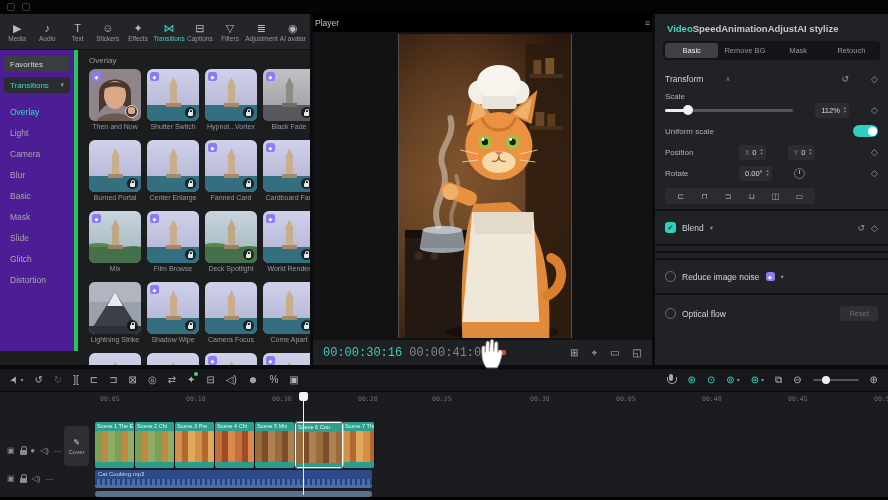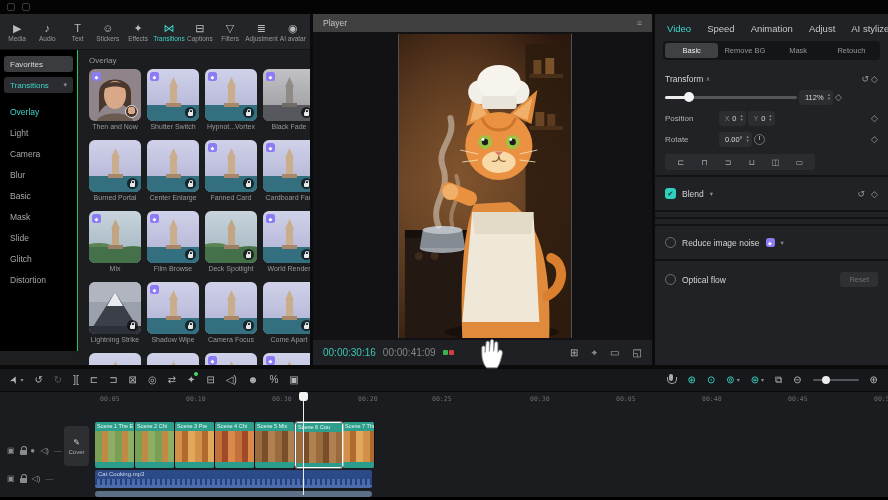--- a/index.html
+++ b/index.html
@@ -14,64 +14,64 @@
   .player-panel{position:absolute;top:14px;left:313px;width:339px;height:351px;background:#1f2023;}
   .inspector{position:absolute;top:14px;left:655px;width:233px;height:351px;background:#212226;overflow:hidden;}
   
   .top-toolbar{position:absolute;top:0;left:0;right:0;height:36px;background:#242528;display:flex;align-items:center;padding:0 2px;border-bottom:1px solid #141416;}
   .tb-item{flex:1;display:flex;flex-direction:column;align-items:center;gap:1px;cursor:pointer;color:#b9babc;}
   .tb-item .tb-ic{font-size:11px;line-height:12px;}
   .tb-item .tb-lb{font-size:6.5px;color:#98999c;white-space:nowrap;}
   .tb-item.active{color:#3ed6c8;}
   .tb-item.active .tb-lb{color:#3ed6c8;}
   
-  .sidebar{position:absolute;top:36px;left:0;width:78px;bottom:14px;background:#000000;border-right:1px solid #22c55e;padding:6px 4px 0 4px;}
+  .sidebar{position:absolute;top:36px;left:0;width:78px;bottom:14px;background:#4c1d95;border-right:4px solid #22c55e;padding:6px 4px 0 4px;}
   .fav-btn{height:16px;background:#3b3c40;border-radius:3px;display:flex;align-items:center;padding:0 6px;font-size:8px;color:#d6d7d9;margin-bottom:5px;}
   .cat-btn{height:16px;background:#2b2c30;border-radius:3px;display:flex;align-items:center;justify-content:space-between;padding:0 6px;font-size:8px;color:#3ed6c8;margin-bottom:8px;}
   .cat-btn .caret{font-size:7px;color:#8c8d90;}
   .side-item{height:21px;display:flex;align-items:center;padding-left:6px;font-size:8.5px;color:#a7a8ab;cursor:pointer;}
   .side-item.active{color:#3ed6c8;}
   
   .grid-area{position:absolute;top:36px;left:79px;right:0;bottom:0;background:#1c1d1f;overflow:hidden;}
   .grid-head{font-size:8px;color:#9a9b9e;padding:6px 0 2px 10px;}
   .grid{display:grid;grid-template-columns:repeat(4,52px);column-gap:6px;row-gap:8px;padding:2px 0 0 10px;}
   .cell{width:52px;}
   .thumb{position:relative;width:52px;height:52px;border-radius:6px;overflow:hidden;background:#333;}
   .thumb svg{display:block;width:52px;height:52px;}
   .badge{position:absolute;top:3px;left:3px;width:9px;height:9px;border-radius:2.5px;background:#8b7bf4;color:#fff;font-size:5px;display:flex;align-items:center;justify-content:center;}
   .lockwrap{position:absolute;right:3px;bottom:3px;width:11px;height:11px;border-radius:50%;background:rgba(10,10,12,.72);display:flex;align-items:center;justify-content:center;}
   .lk{position:relative;width:5px;height:4px;background:#e8e8ea;border-radius:1px;margin-top:2px;}
   .lk:before{content:"";position:absolute;top:-3px;left:0.5px;width:2.5px;height:3px;border:1px solid #e8e8ea;border-bottom:none;border-radius:2px 2px 0 0;}
   .avcirc{position:absolute;right:3px;bottom:3px;width:13px;height:13px;border-radius:50%;border:1px solid #ddd;background:radial-gradient(circle at 50% 42%,#d8a888 0 45%,#4a372c 46% 100%);}
   .cell-lb{margin-top:2px;font-size:7px;color:#97989b;text-align:center;white-space:nowrap;overflow:hidden;text-overflow:ellipsis;height:9px;}
   
-  .player-head{height:18px;display:flex;align-items:center;justify-content:space-between;padding:0 10px;background:#404040;font-size:8.5px;color:#c6c7c9;}
+  .player-head{height:18px;display:flex;align-items:center;justify-content:space-between;padding:0 2px;background:#000000;font-size:8.5px;color:#c6c7c9;}
   .ph-menu{color:#8e8f92;font-size:9px;}
   .viewport{position:absolute;top:18px;left:0;right:0;bottom:25px;background:#121214;}
   .video{position:absolute;left:85px;top:2px;width:174px;bottom:2px;border-left:1px solid rgba(200,200,200,.35);border-right:1px solid rgba(200,200,200,.35);}
   .video svg{display:block;width:100%;height:100%;}
   .player-foot{position:absolute;left:0;right:0;bottom:0;height:25px;display:flex;align-items:center;gap:7px;padding:0 10px;background:#1f2023;}
-  .tc{font-family:Liberation Sans, sans-serif;font-size:10px;}
+  .tc{font-family:Liberation Mono, monospace;font-size:12px;}
   .tc.cur{color:#3ec9b4;}
   .tc.dur{color:#85868a;}
   .chip{display:flex;gap:1px;}
   .chip i{width:5px;height:5px;border-radius:1px;display:block;}
   .chip .g{background:#3bb54a;} .chip .r{background:#d23f3f;}
   .pf-icons{margin-left:auto;display:flex;gap:13px;color:#b5b6b9;font-size:10px;}
   .pf-icons span{cursor:pointer;line-height:10px;}
   .cursor{position:absolute;left:479px;top:338px;width:26px;height:32px;z-index:50;}
   
-  .tabs{display:flex;gap:16px;padding:9px 16px 7px 12px;}
+  .tabs{display:flex;padding:9px 16px 7px 12px;font-weight:bold;}
   .tab{font-size:9.5px;color:#c6c7c9;cursor:pointer;white-space:nowrap;}
   .tab.active{color:#3ed6c8;}
   .subtabs{margin:0 8px 8px 8px;background:#141518;border-radius:4px;display:flex;padding:2px;}
   .subtab{flex:1;text-align:center;font-size:7.5px;color:#96979a;padding:3px 0;border-radius:3px;cursor:pointer;white-space:nowrap;}
   .subtab.active{background:#404144;color:#ececee;}
   .sec{padding:2px 10px 0 10px;}
-  .row{display:flex;align-items:center;gap:2px;min-height:18px;}
+  .row{display:flex;align-items:center;gap:22px;min-height:18px;}
   .l1{font-size:8.5px;color:#d4d5d7;}
   .l2{font-size:8px;color:#b0b1b4;}
   .spacer{flex:1;}
   .mini-ic{font-size:9px;color:#9a9b9e;cursor:pointer;}
   .caret-s{font-size:6.5px;color:#8c8d90;}
   .mt{margin-top:4px;} .mt2{margin-top:3px;}
   .sl-track{position:relative;width:132px;height:3px;background:#55565a;border-radius:2px;}
   .sl-fill{height:100%;background:#ededee;border-radius:2px;}
   .sl-thumb{position:absolute;top:50%;transform:translate(-50%,-50%);width:10px;height:10px;background:#f4f4f5;border-radius:50%;}
   .vbox{display:flex;align-items:center;background:#2c2d31;border-radius:3px;height:15px;padding:0 3px 0 6px;font-size:7.5px;color:#d8d9db;justify-content:flex-end;}
@@ -740,33 +740,39 @@
       </div>
 
     <div class="sec">
       <div class="row">
         <span class="l1">Transform</span>
         <span class="caret-s">∧</span>
         <span class="spacer"></span>
         <span class="mini-ic">↺</span>
         <span class="mini-ic">◇</span>
       </div>
+      <div class="l2 mt">Scale</div>
       <div class="row">
         <div class="sl-track">
           <div class="sl-fill" id="sFill" style="width: 18%;"></div>
           <div class="sl-thumb" id="sThumb" style="left: 18%;"></div>
         </div>
         <div class="vbox">
           <span>112%</span>
           <span class="stepper">
               <i>▴</i>
               <i>▾</i>
             </span>
         </div>
         <span class="mini-ic">◇</span>
+      </div>
+      <div class="row mt2">
+        <span class="l2">Uniform scale</span>
+        <span class="spacer"></span>
+        <span class="tg"></span>
       </div>
       <div class="row mt2">
         <span class="l2" style="width:52px">Position</span>
         <div class="vbox">
           <i class="ax">X</i>
           <span>0</span>
           <span class="stepper">
               <i>▴</i>
               <i>▾</i>
             </span>

